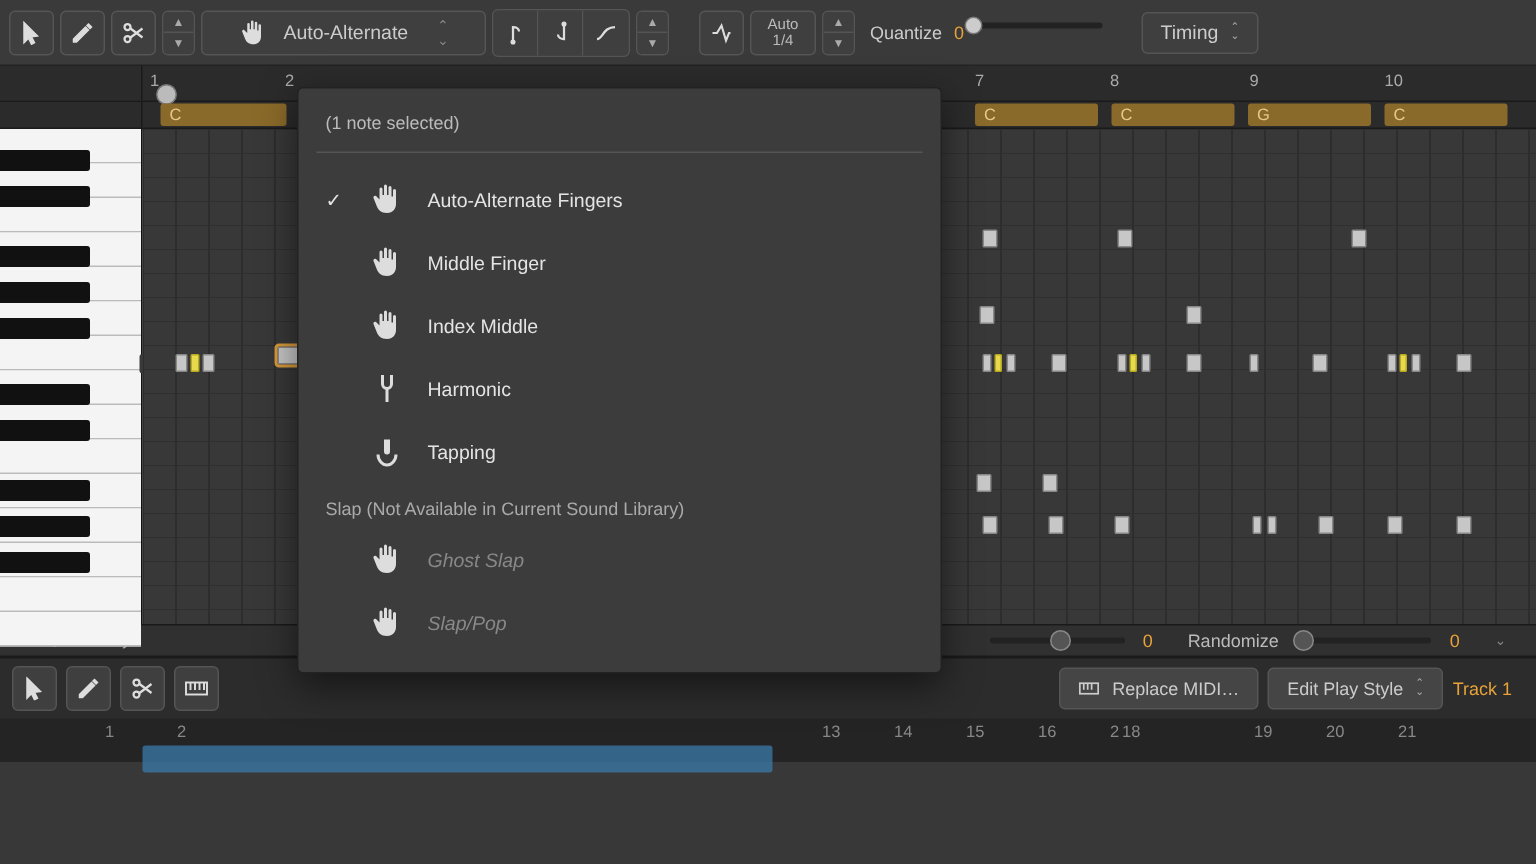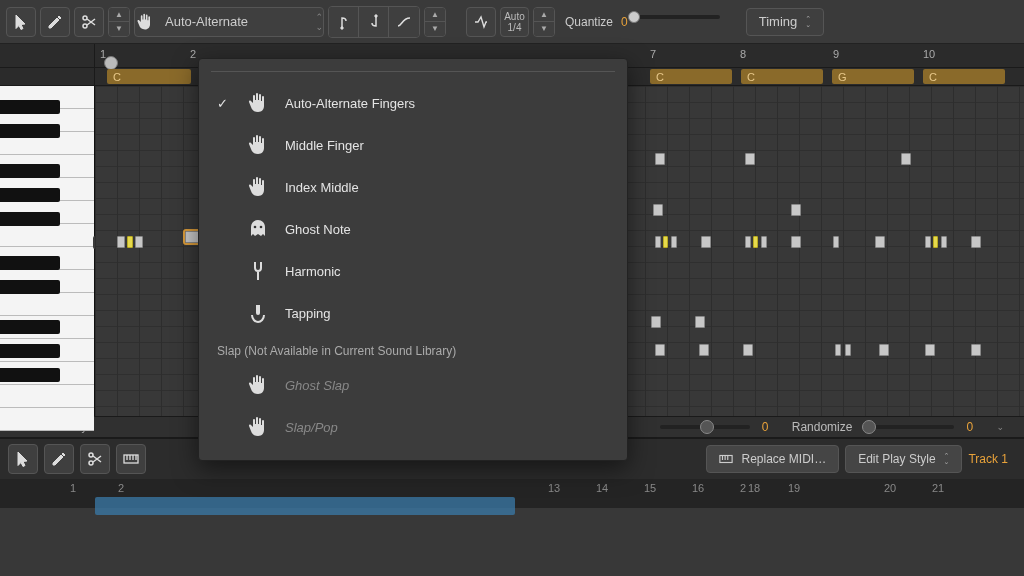--- a/index.html
+++ b/index.html
@@ -6,27 +6,27 @@
   body{background:#1a1a1a;width:1024px;height:576px;overflow:hidden;color:#ccc;font-size:13px;position:relative}
   .app{position:absolute;inset:0;background:#383838}
 
   
   .toolbar{display:flex;align-items:center;height:44px;background:#3a3a3a;border-bottom:1px solid #222;padding:0 6px;gap:4px}
   .tbtn{width:30px;height:30px;display:flex;align-items:center;justify-content:center;border:1px solid #555;border-radius:4px;background:#3f3f3f;color:#ddd;cursor:pointer}
   .tbtn svg{width:16px;height:16px;fill:#ddd;stroke:#ddd}
   .updown{width:22px;height:30px;display:flex;flex-direction:column;border:1px solid #555;border-radius:4px;overflow:hidden}
   .updown div{flex:1;display:flex;align-items:center;justify-content:center;background:#3f3f3f;font-size:8px;color:#aaa;cursor:pointer}
   .updown div:first-child{border-bottom:1px solid #555}
-  .art-select{display:flex;align-items:center;height:30px;border:1px solid #555;border-radius:4px;background:#3f3f3f;padding:0 0;gap:10px;min-width:190px;position:relative;cursor:pointer}
+  .art-select{display:flex;align-items:center;height:30px;border:1px solid #555;border-radius:4px;background:#3f3f3f;padding:0 24px;gap:10px;min-width:190px;position:relative;cursor:pointer}
   .art-select .caret{margin-left:auto;font-size:9px;color:#888}
   .hand-ico{width:20px;height:20px;fill:#ddd}
   .seg{display:flex;border:1px solid #555;border-radius:4px;overflow:hidden}
   .seg .tbtn{border:none;border-radius:0;border-right:1px solid #555}
   .seg .tbtn:last-child{border-right:none}
-  .auto{display:flex;flex-direction:column;align-items:center;justify-content:center;border:1px solid #555;border-radius:4px;background:#3f3f3f;width:29px;height:30px;font-size:10px;color:#bbb;line-height:1.1}
+  .auto{display:flex;flex-direction:column;align-items:center;justify-content:center;border:1px solid #555;border-radius:4px;background:#3f3f3f;width:44px;height:30px;font-size:10px;color:#bbb;line-height:1.1}
   .slider-group{display:flex;flex-direction:row;gap:2px;margin-left:6px}
   .slider-label{display:flex;gap:8px;font-size:12px}
   .slider-label .val{color:#e8a23a}
   .slider-track{width:90px;height:4px;background:#222;border-radius:2px;position:relative}
   .slider-knob{position:absolute;top:-4px;width:12px;height:12px;border-radius:50%;background:#ccc;border:1px solid #777}
   .timing-btn{display:flex;align-items:center;gap:8px;border:1px solid #555;border-radius:4px;background:#3f3f3f;height:28px;padding:0 12px;color:#ccc;cursor:pointer}
   .dbl-caret{display:flex;flex-direction:column;font-size:7px;line-height:6px;color:#aaa}
 
   
   .ruler{height:24px;background:#2b2b2b;display:flex;position:relative;border-bottom:1px solid #1a1a1a}
@@ -338,27 +338,28 @@
     <div class="bottom-ruler" id="bottom-ruler">
       <div class="region"></div>
     <div class="brnum" style="left: 70px;">1</div>
         <div class="brnum" style="left: 118px;">2</div>
         <div class="brnum" style="left: 548px;">13</div>
         <div class="brnum" style="left: 596px;">14</div>
         <div class="brnum" style="left: 644px;">15</div>
         <div class="brnum" style="left: 692px;">16</div>
         <div class="brnum" style="left: 740px;">2</div>
         <div class="brnum" style="left: 748px;">18</div>
-        <div class="brnum" style="left: 788px; text-align: right;">19</div>
+        <div class="brnum" style="left: 836px; text-align: right;">19</div>
         <div class="brnum" style="left: 884px;">20</div>
         <div class="brnum" style="left: 932px;">21</div>
       </div>
   </div>
 
   <div class="menu">
+    <div class="menu-head">(1 note selected)</div>
     <hr>
     <div id="menu-items">
         <div class="mitem">
           <span class="check">✓</span>
           <span class="mico">
             <svg viewBox="0 0 24 24">
               <path d="M7 10V5a1 1 0 112 0v4h1V3a1 1 0 112 0v6h1V4a1 1 0 112 0v6h1V6a1 1 0 112 0v9c0 3-2 6-6 6s-6-2-7-5l-2-5c-.4-1 .8-2 1.7-1.3L7 12z"></path>
             </svg>
           </span>
           <span>Auto-Alternate Fingers</span>
@@ -378,31 +379,20 @@
             <svg viewBox="0 0 24 24">
               <path d="M7 10V5a1 1 0 112 0v4h1V3a1 1 0 112 0v6h1V4a1 1 0 112 0v6h1V6a1 1 0 112 0v9c0 3-2 6-6 6s-6-2-7-5l-2-5c-.4-1 .8-2 1.7-1.3L7 12z"></path>
             </svg>
           </span>
           <span>Index Middle</span>
         </div>
         <div class="mitem">
           <span class="check"></span>
           <span class="mico">
             <svg viewBox="0 0 24 24">
-              <path d="M12 3c4 0 7 3 7 7v9l-2-2-2 2-3-2-3 2-2-2-2 2v-9c0-4 3-7 7-7z" fill="#ddd"></path>
-              <circle cx="9" cy="10" r="1.3" fill="#333"></circle>
-              <circle cx="15" cy="10" r="1.3" fill="#333"></circle>
-            </svg>
-          </span>
-          <span>Ghost Note</span>
-        </div>
-        <div class="mitem">
-          <span class="check"></span>
-          <span class="mico">
-            <svg viewBox="0 0 24 24">
               <path d="M9 3v6a3 3 0 006 0V3M12 12v9" stroke="#ddd" stroke-width="2" fill="none"></path>
             </svg>
           </span>
           <span>Harmonic</span>
         </div>
         <div class="mitem">
           <span class="check"></span>
           <span class="mico">
             <svg viewBox="0 0 24 24">
               <path d="M10 4v8a2 2 0 104 0V4" fill="#ddd"></path>

